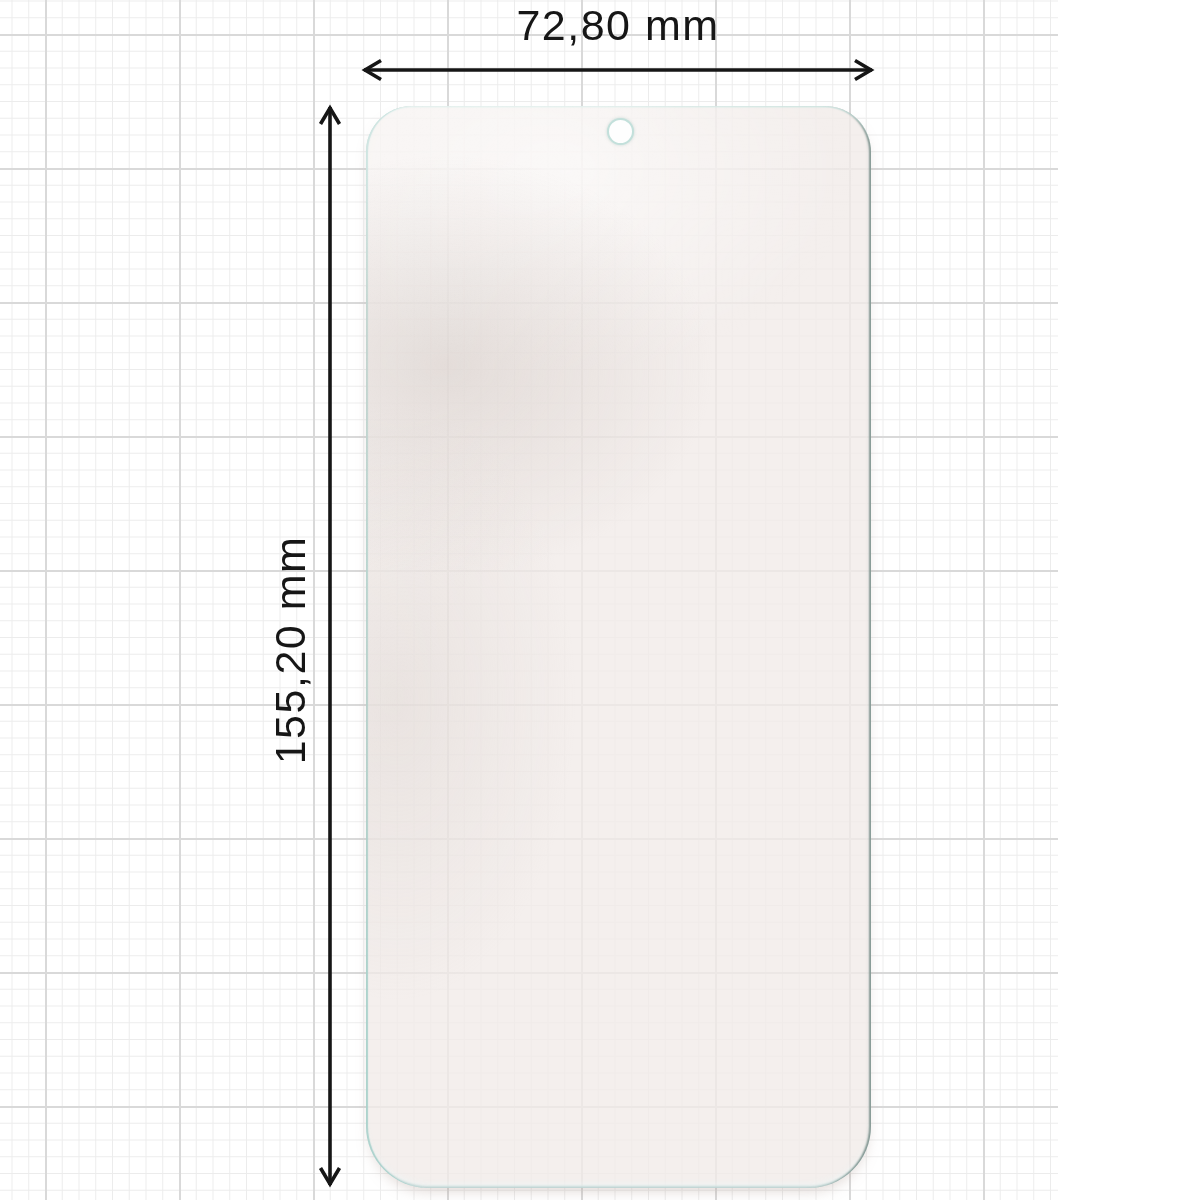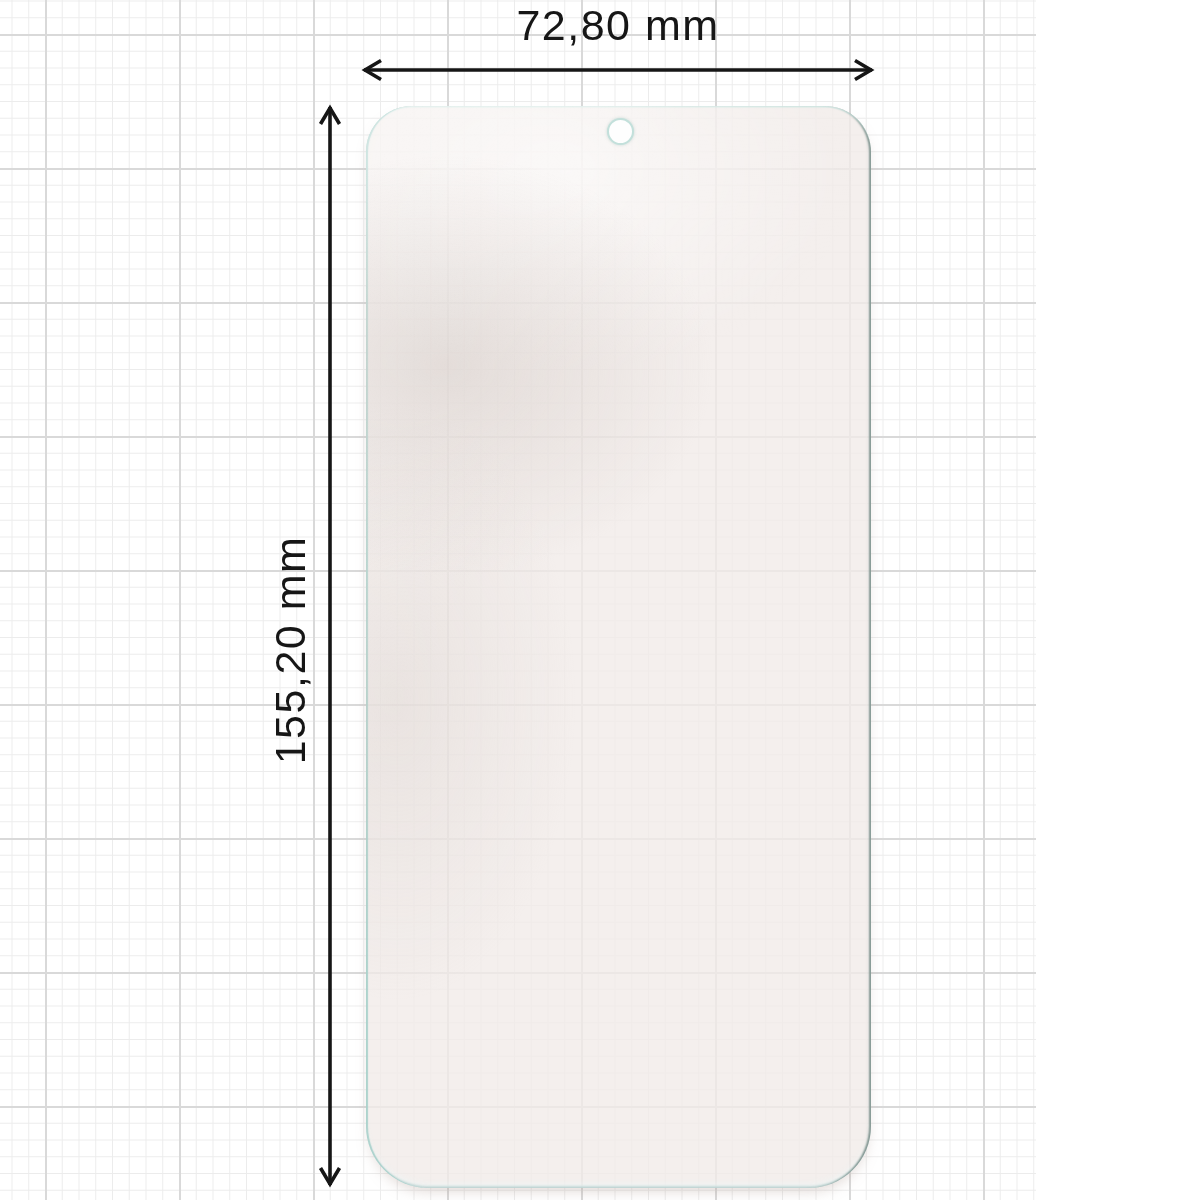--- a/index.html
+++ b/index.html
@@ -24,20 +24,21 @@
     background-size:
       134px 134px,
       134px 134px,
       16.75px 16.75px,
       16.75px 16.75px;
     background-position:
       45px 34px,
       45px 34px,
       11.5px 0.5px,
       11.5px 0.5px;
+    padding-left: 22px;
   }
 
   
   .glass {
     position: absolute;
     left: 366px;
     top: 106px;
     width: 505px;
     height: 1082px;
     border-radius: 46px 46px 62px 62px;

